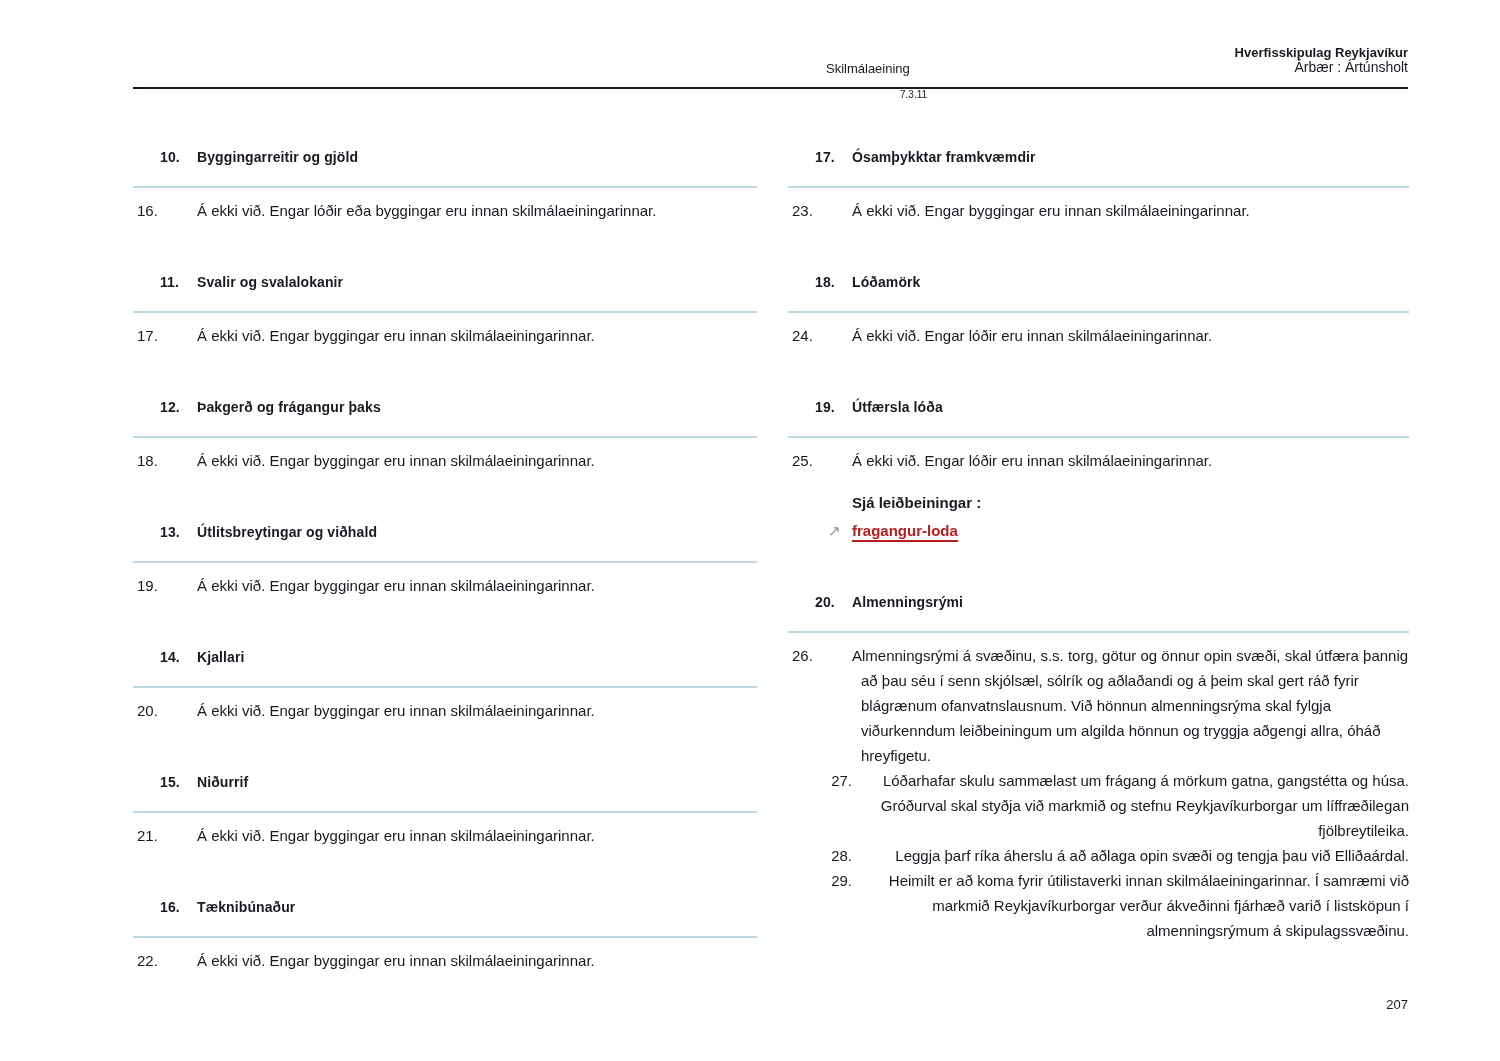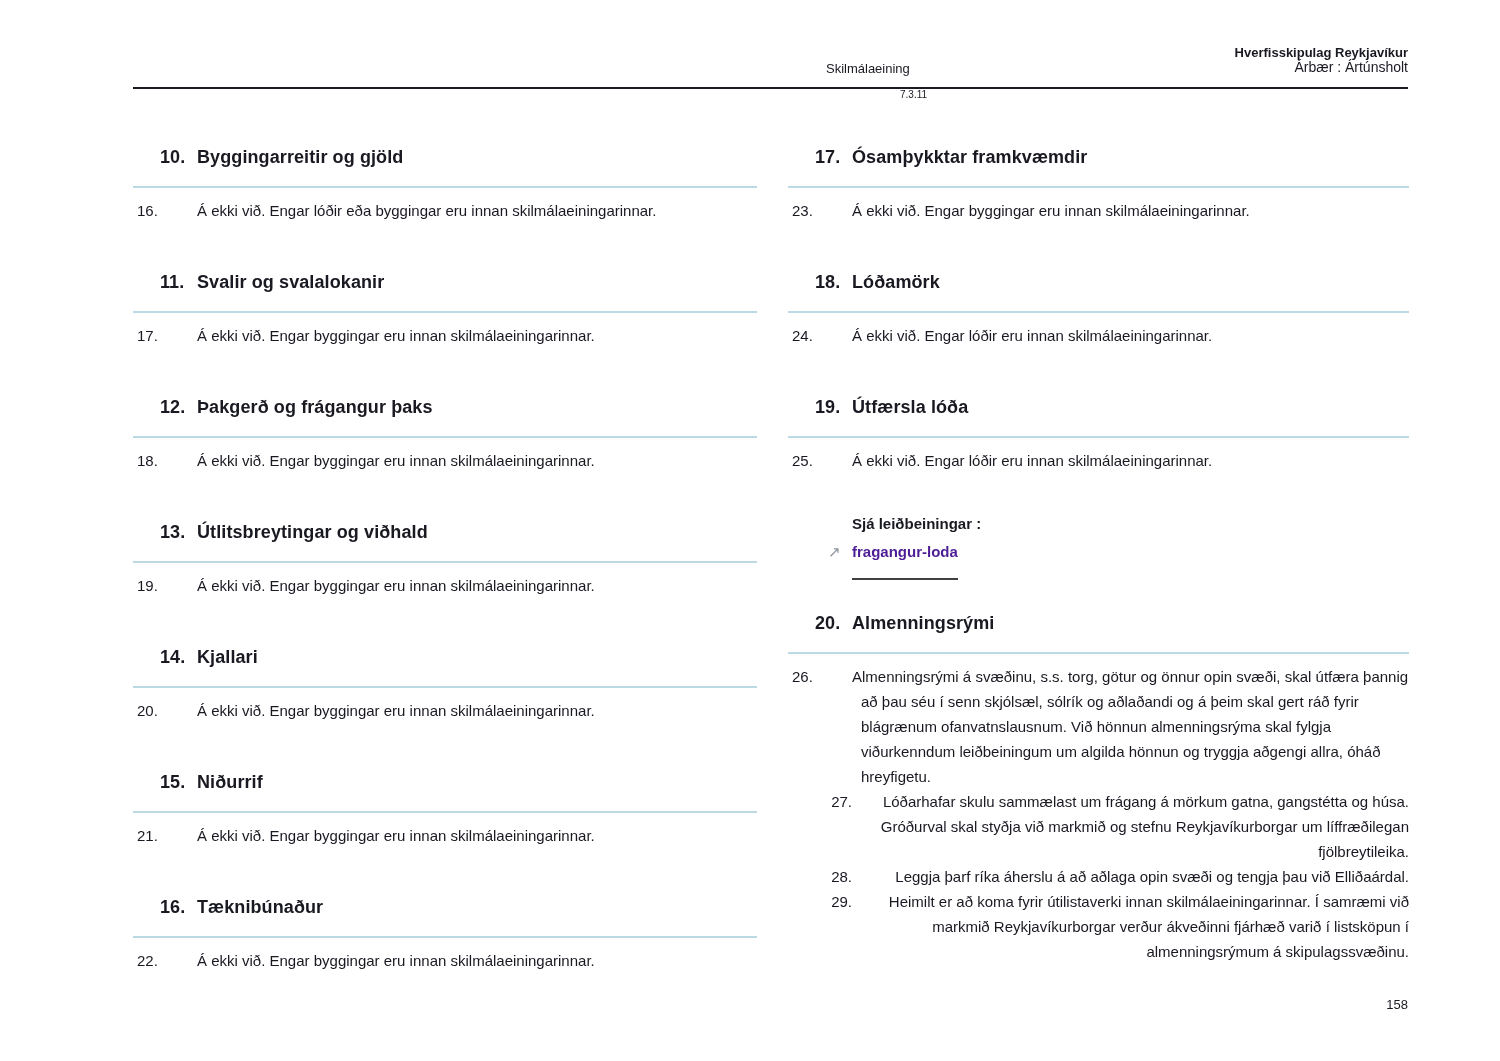--- a/index.html
+++ b/index.html
@@ -26,56 +26,56 @@
   .col { position: absolute; top: 146px; }
   .col-left  { left: 133px; width: 624px; }
   .col-right { left: 788px; width: 621px; }
 
   
   .section { margin-bottom: 48px; }
   .heading {
     display: flex;
     padding-left: 27px;
     font-weight: bold;
-    font-size: 18px;
+    font-size: 14px;
     line-height: 23px;
     letter-spacing: 0.1px;
   }
   .h-num { width: 37px; flex: 0 0 37px; }
   .rule { margin-top: 17px; height: 2px; background: #bcd9e4; }
 
   .item {
     display: grid;
     grid-template-columns: 64px 1fr;
     margin-top: 10px;
     font-size: 15px;
     line-height: 25px;
   }
   .item + .item { margin-top: 0; text-align: right; }
   .item-num { padding-left: 4px; }
   .item-text { padding-left: 9px; text-indent: -9px; }
 
   
-  .guidance { margin-top: 38px; padding-left: 64px; font-size: 15px; line-height: 25px; }
+  .guidance { margin-top: 17px; padding-left: 64px; font-size: 15px; line-height: 25px; }
   .guidance-label { font-weight: bold; }
   .guidance-link-row { margin-top: 3px; position: relative; }
   .link-arrow {
     position: absolute;
     left: -24px;
     top: 0;
     color: #8b939c;
     font-weight: normal;
     font-size: 15px;
   }
   .guidance-link {
     font-weight: bold;
-    color: #4c1d95;
+    color: #b91c1c;
     text-decoration: none;
-    border-bottom: 2px solid #404040;
-    padding-bottom: 18px;
+    border-bottom: 2px solid #b91c1c;
+    padding-bottom: 1px;
     cursor: pointer;
   }
 
   
   .page-number { position: absolute; right: 92px; top: 997px; font-size: 13px; }
 </style>
 </head>
 <body>
 
 <div class="page">
@@ -223,15 +223,15 @@
           <span class="item-num">28.</span>
           <span class="item-text">Leggja þarf ríka áherslu á að aðlaga opin svæði og tengja þau við Elliðaárdal.</span>
         </div>
         <div class="item">
           <span class="item-num">29.</span>
           <span class="item-text">Heimilt er að koma fyrir útilistaverki innan skilmálaeiningarinnar. Í samræmi við markmið Reykjavíkurborgar verður ákveðinni fjárhæð varið í listsköpun í almenningsrýmum á skipulagssvæðinu.</span>
         </div>
       </div>
     </div>
 
-  <div class="page-number">158</div>
+  <div class="page-number">207</div>
 
 </div>
 
 </body></html>

